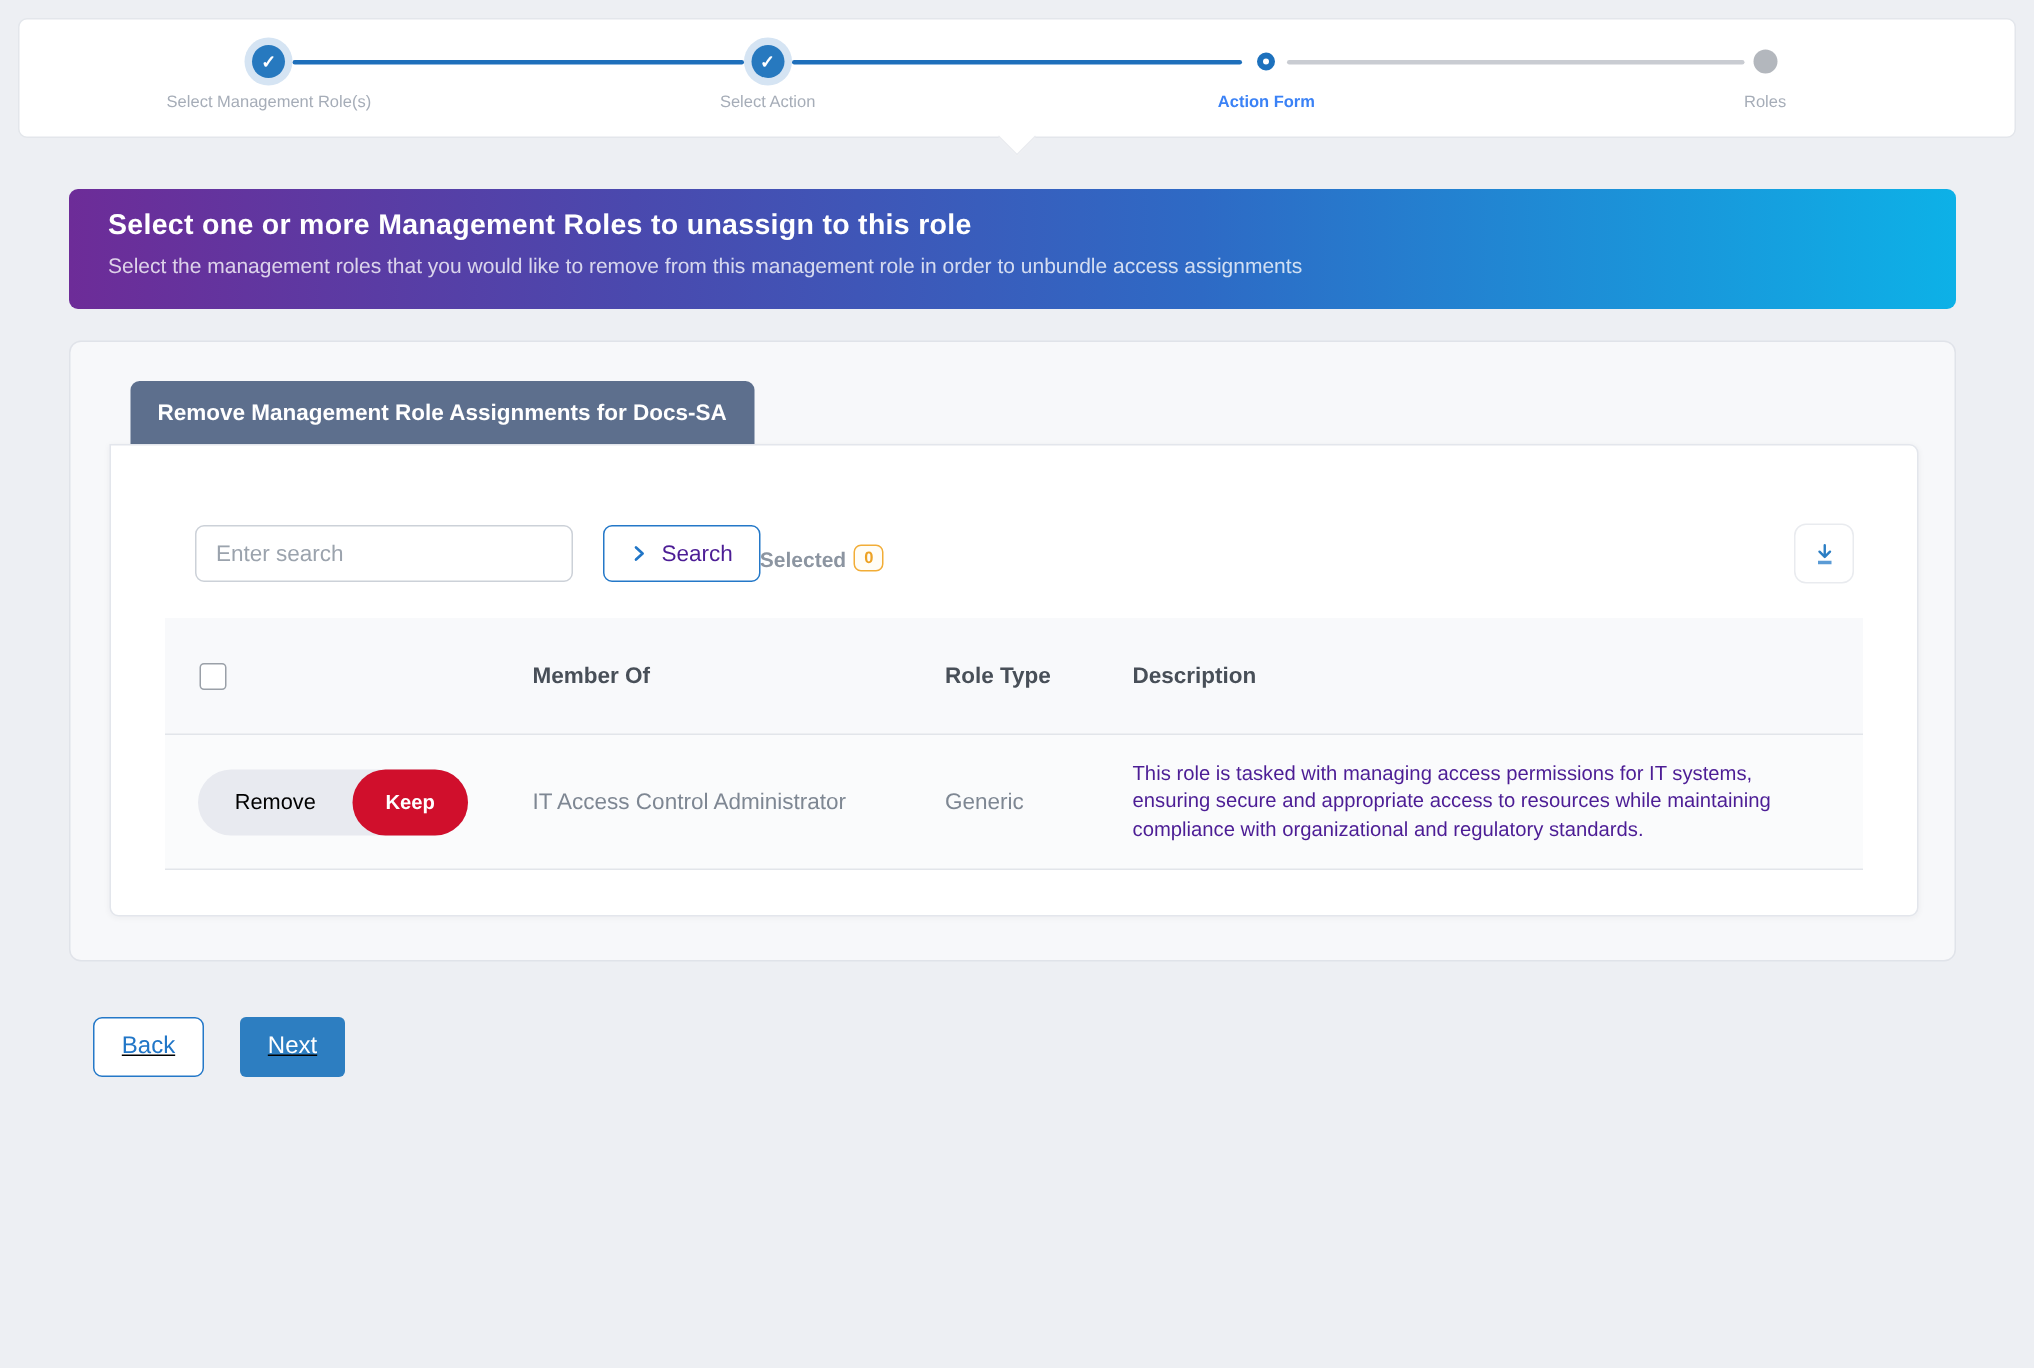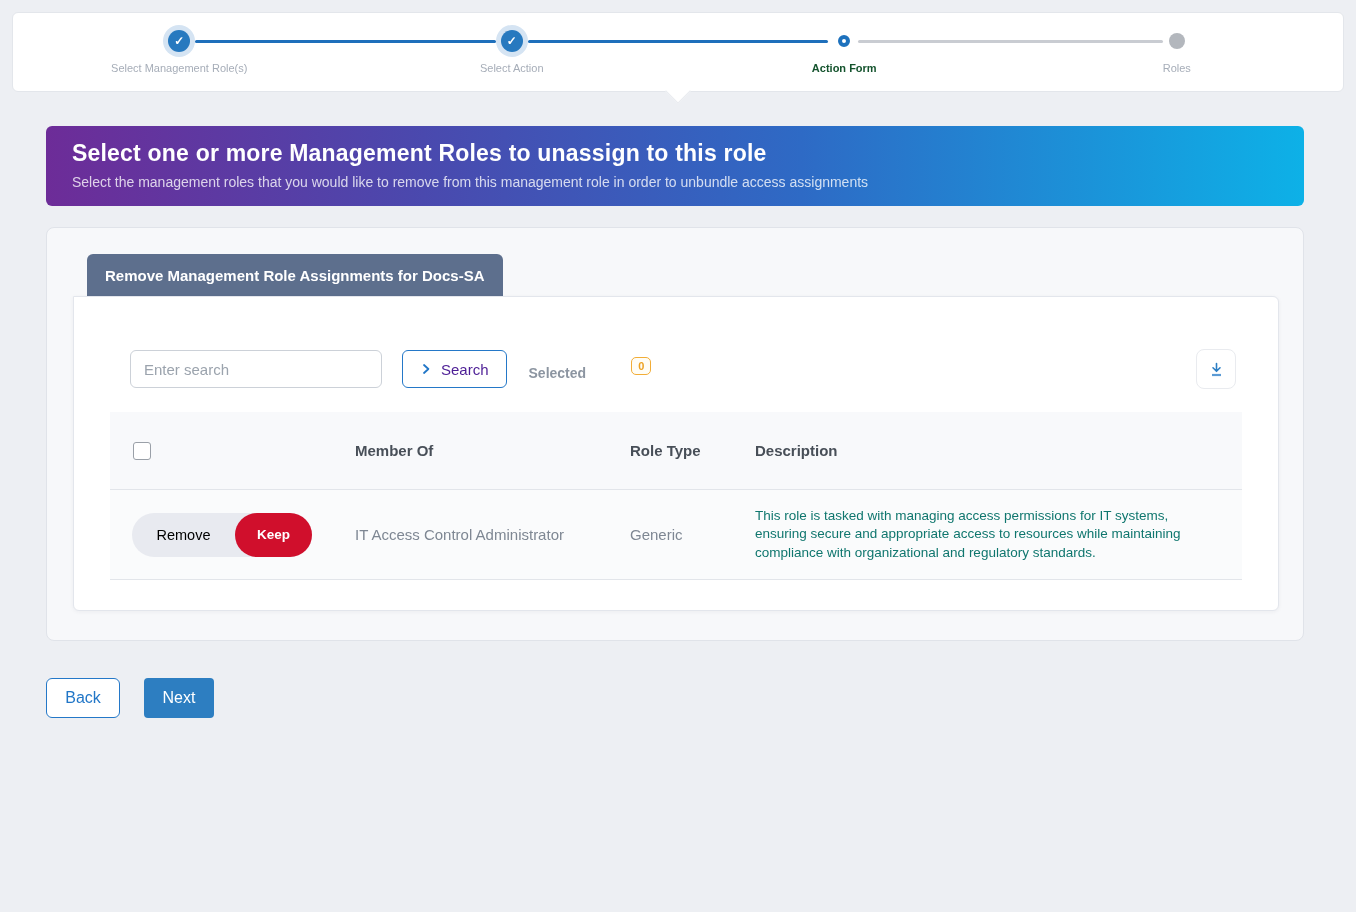--- a/index.html
+++ b/index.html
@@ -34,30 +34,30 @@
     box-shadow:0 0 0 5px #d5e4f3;
     display:flex; align-items:center; justify-content:center;
     color:#ffffff; font-size:12px; font-weight:bold; line-height:1;
   }
   .circle-active {
     width:12px; height:12px; border-radius:50%; background:#ffffff;
     border:4px solid #1d71bd;
   }
   .circle-upcoming { width:16px; height:16px; border-radius:50%; background:#b3b7bd; }
   .step-label { margin-top:10px; font-size:11px; color:#a6adb8; }
-  .step-label.active { color:#14532d; font-weight:bold; }
+  .step-label.active { color:#3b82f6; font-weight:bold; }
 
   
   .banner {
     position:absolute; left:46px; top:126px; width:1258px; height:80px;
     border-radius:6px;
     background:linear-gradient(90deg,#6d2c98 0%,#4a49ae 30%,#2e6ac5 60%,#0db1e7 100%);
     color:#ffffff; padding:14px 26px 0 26px;
   }
-  .banner-title { font-size:23px; font-weight:bold; letter-spacing:0.2px; }
+  .banner-title { font-size:19px; font-weight:bold; letter-spacing:0.2px; }
   .banner-subtitle { margin-top:7px; font-size:14px; color:rgba(255,255,255,0.78); }
 
   
   .outer-card {
     position:absolute; left:46px; top:227px; width:1258px; height:414px;
     background:#f7f8fa; border:1px solid #e0e3e9; border-radius:8px;
   }
   .tab {
     position:absolute; left:40px; top:26px; height:42px;
     background:#5d6f8d; color:#ffffff; font-size:15px; font-weight:bold;
@@ -81,21 +81,21 @@
     padding:0 13px; font-size:15px; color:#4a5158;
     font-family:"Liberation Sans", sans-serif; background:#ffffff; outline:none;
   }
   .search-input::placeholder { color:#9ba3ad; }
   .search-btn {
     margin-left:20px; height:38px; padding:0 17px;
     background:#ffffff; border:1px solid #2478c8; border-radius:6px;
     color:#4c1d95; font-size:15px; font-family:"Liberation Sans", sans-serif;
     display:flex; align-items:center; gap:9px; cursor:pointer;
   }
-  .selected-wrap { margin-left:22px; display:flex; align-items:flex-start;gap:40px; }
+  .selected-wrap { display:flex; align-items:flex-end; }
   .selected-label { font-size:14px; font-weight:bold; color:#8c95a1; margin-top:8px; }
   .selected-badge {
     margin-left:5px; border:1.5px solid #f2ad37; color:#eda223;
     background:#fffdf6; border-radius:5px; font-size:11px; font-weight:bold;
     padding:2px 6px; line-height:1.1;
   }
   .toolbar-spacer { flex:1; }
   .download-btn {
     width:40px; height:40px; background:#ffffff; border:1px solid #e9ebef;
     border-radius:8px; display:flex; align-items:center; justify-content:center;
@@ -108,34 +108,34 @@
     display:grid; grid-template-columns:245px 275px 125px 1fr;
     align-items:center; border-bottom:1px solid #e2e5ea;
   }
   .t-head { background:#f8f9fb; height:78px; font-size:15px; font-weight:bold; color:#484f58; }
   .t-data { background:#fafbfc; height:90px; font-size:15px; color:#7e8793; }
   .cell-check { padding-left:23px; }
   .checkbox {
     width:18px; height:18px; background:#ffffff;
     border:1px solid #9aa0a8; border-radius:3px; cursor:pointer;
   }
-  .cell-desc { font-size:13.5px; color:#0f766e; line-height:1.35; padding-right:55px; }
+  .cell-desc { font-size:13.5px; color:#4c1d95; line-height:1.35; padding-right:55px; }
   .toggle {
     margin-left:22px; display:inline-flex; align-items:center;
     background:#e8eaf0; border-radius:24px; height:44px; width:180px; cursor:pointer;
   }
   .toggle-remove { width:103px; text-align:center; color:#000000; font-size:14.5px; }
   .toggle-keep {
     width:77px; height:44px; border-radius:22px; background:#d00f2c;
     color:#ffffff; font-size:13.5px; font-weight:bold;
     display:flex; align-items:center; justify-content:center;
   }
 
   
-  .footer { position:absolute; left:46px; top:678px; display:flex; }
+  .footer { position:absolute; left:62px; top:678px; display:flex;text-decoration:underline; }
   .back-btn {
     width:74px; height:40px; background:#ffffff; border:1px solid #2478c8;
     border-radius:6px; color:#2176c7; font-size:16px;
     font-family:"Liberation Sans", sans-serif; cursor:pointer;
   }
   .next-btn {
     margin-left:24px; width:70px; height:40px; background:#2d7ec1;
     border:none; border-radius:4px; color:#ffffff; font-size:16px;
     font-family:"Liberation Sans", sans-serif; cursor:pointer;
   }

